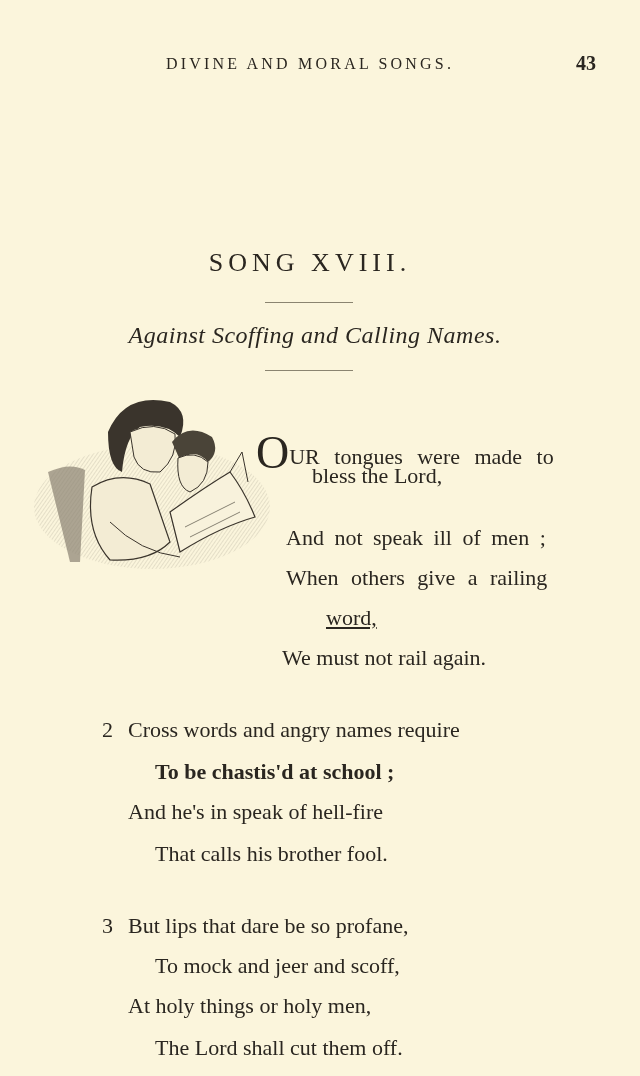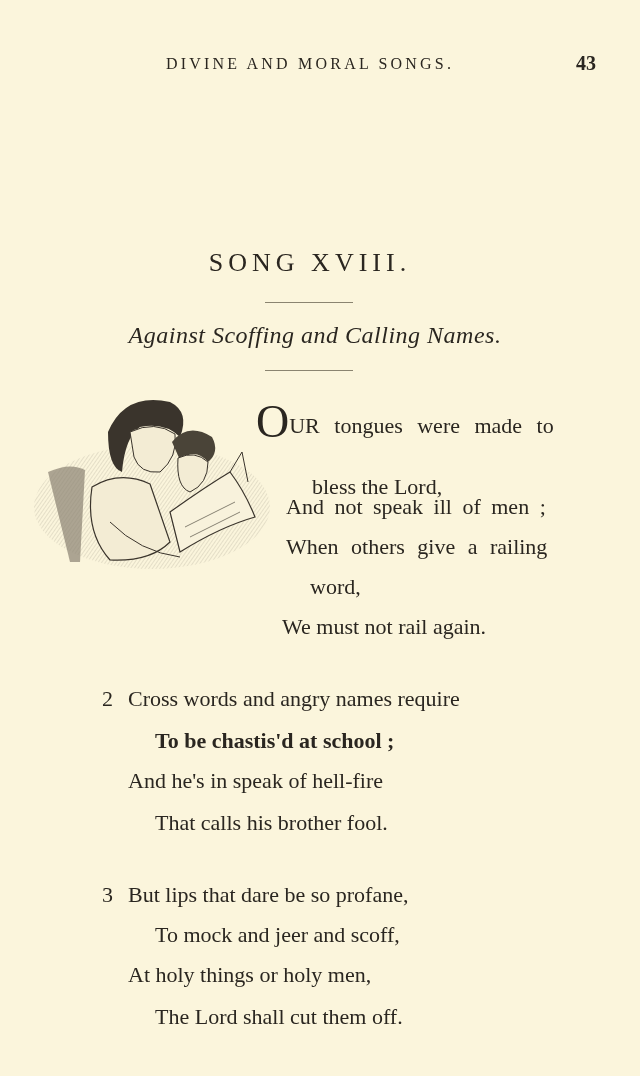--- a/index.html
+++ b/index.html
@@ -17,21 +17,21 @@
   .page-num { left:576px; top:52px; font-size:20px;font-weight:bold; }
   .song-title {
     left:0; width:620px; text-align:center; top:248px;
     font-size:26px; letter-spacing:5px;
   }
   .rule { position:absolute; height:1px; background:#8a8470; }
   .subtitle {
     left:0; width:630px; text-align:center; top:322px;
     font-size:24px; font-style:italic; letter-spacing:0.5px;
   }
-  .verse-line { font-size:22px; }
+  .verse-line { font-size:22px;margin-top:31px; }
   .dropcap { font-size:46px; line-height:40px; vertical-align:-4px; }
   .illustration { position:absolute; left:30px; top:392px; width:245px; height:185px; }
 </style>
 </head>
 <body>
 
 <div class="abs running-head">DIVINE AND MORAL SONGS.</div>
 <div class="abs page-num">43</div>
 
 <div class="abs song-title">SONG XVIII.</div>
@@ -63,24 +63,24 @@
   <path d="M140 120 Q175 95 200 80 Q215 100 225 125 Q190 135 150 160 Z" fill="#f8f2dc" stroke="#3a342c" stroke-width="1.2"></path>
   <path d="M200 80 L212 60 L218 90" fill="none" stroke="#3a342c" stroke-width="1"></path>
   <line x1="155" y1="135" x2="205" y2="110" stroke="#6a6458" stroke-width="0.8"></line>
   <line x1="160" y1="145" x2="210" y2="120" stroke="#6a6458" stroke-width="0.8"></line>
 </svg>
 
 <div>
   <div class="abs verse-line" style="left:256px; top:402px;">
     <span class="dropcap">O</span><span style="word-spacing:9px;">UR tongues were made to</span>
   </div>
-  <div class="abs verse-line" style="left:312px; top:474px;">bless the Lord,</div>
+  <div class="abs verse-line" style="left:312px; top:432px;">bless the Lord,</div>
   <div class="abs verse-line" style="left:286px; top:494px; word-spacing:5px;">And not speak ill of men ;</div>
   <div class="abs verse-line" style="left:286px; top:534px; word-spacing:7px;text-align:center;">When others give a railing</div>
-  <div class="abs verse-line" style="left:310px; top:574px;">word,</div>
+  <div class="abs verse-line" style="left:326px; top:574px;text-decoration:underline;">word,</div>
   <div class="abs verse-line" style="left:282px; top:614px;">We must not rail again.</div>
 </div>
 
 <div>
   <div class="abs verse-line" style="left:102px; top:686px;">2</div>
   <div class="abs verse-line" style="left:128px; top:686px;">Cross words and angry names require</div>
   <div class="abs verse-line" style="left:155px; top:728px;font-weight:bold;">To be chastis'd at school ;</div>
   <div class="abs verse-line" style="left:128px; top:768px;">And he's in speak of hell-fire</div>
   <div class="abs verse-line" style="left:155px; top:810px;">That calls his brother fool.</div>
 </div>

